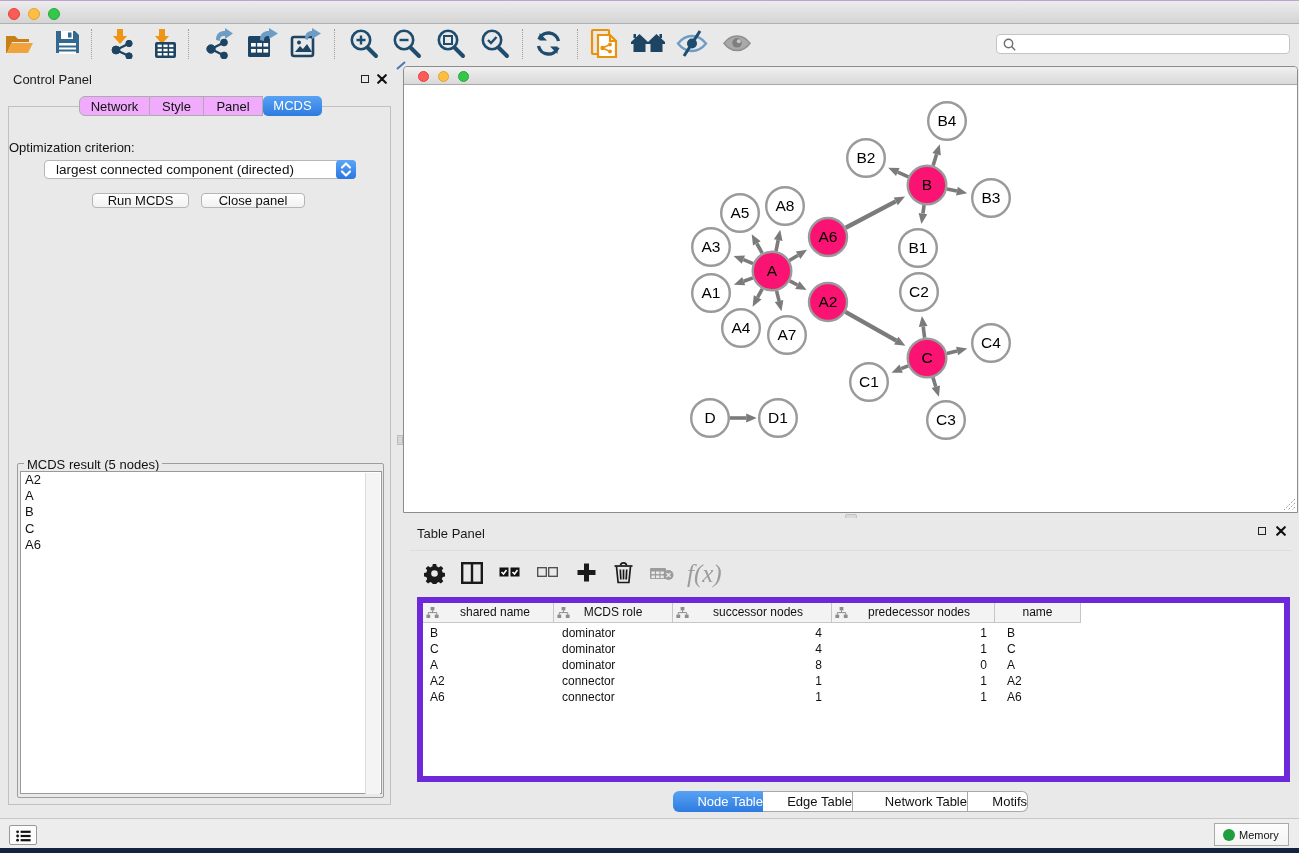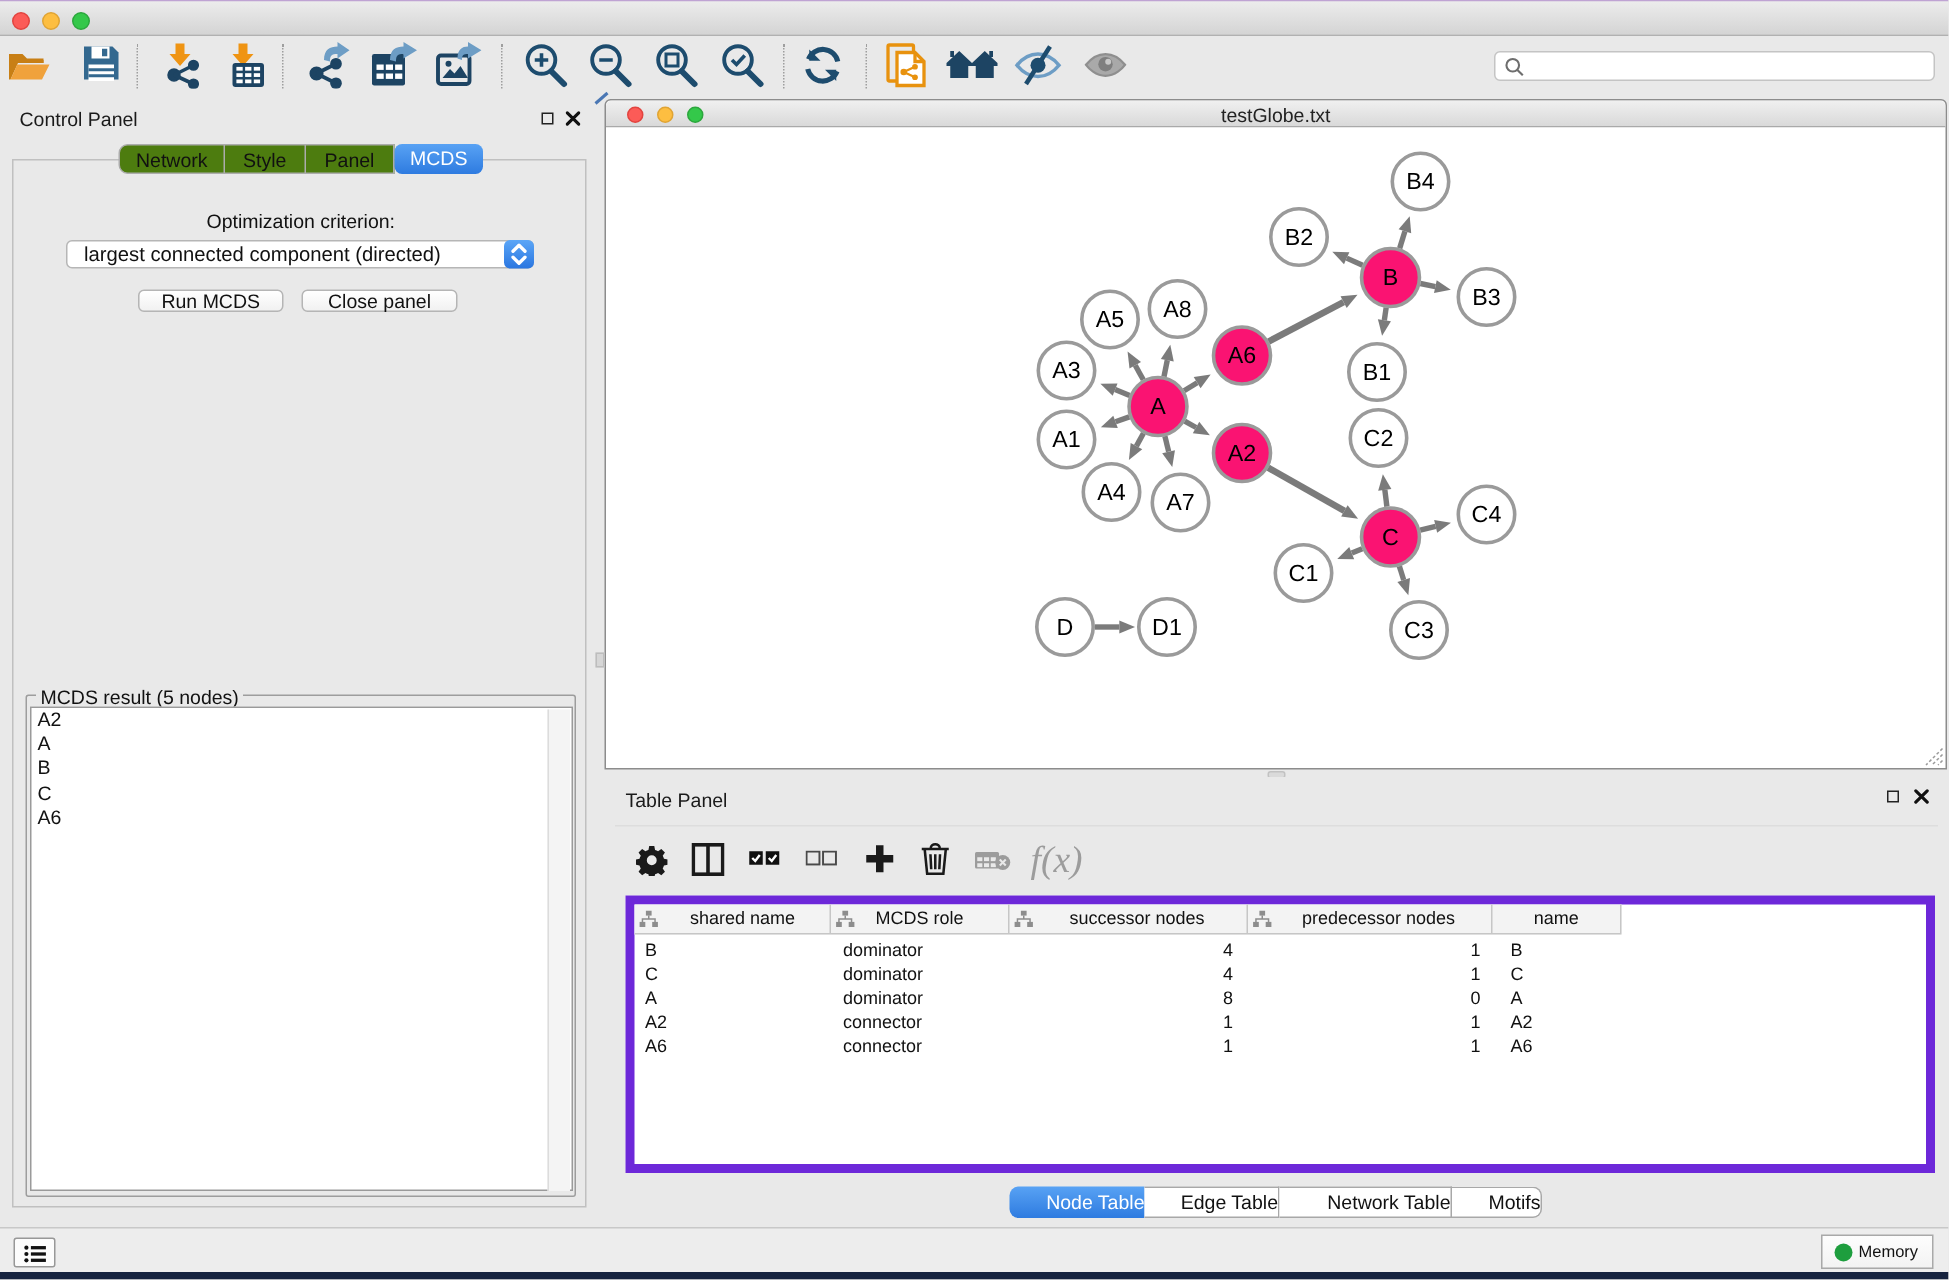--- a/index.html
+++ b/index.html
@@ -13,25 +13,25 @@
 #titlebar .y{left:28px;top:7px;background:#fdbe41;border:1px solid #e0a434}
 #titlebar .g{left:48px;top:7px;background:#34c84a;border:1px solid #2ca73d}
 #toolbar{left:0;top:25px;width:1299px;height:38px;background:#e9e9e9}
 .sep{position:absolute;top:4px;height:30px;width:0;border-left:1px dotted #9e9e9e}
 .ticon{position:absolute;top:3px}
 #searchbox{position:absolute;left:996px;top:9px;width:294px;height:20px;background:#fff;border:1px solid #c4c4c4;border-radius:4px}
 #ctrl{left:0;top:63px;width:397px;height:755px;background:#e9e9e9}
 #ctrl .hdr{position:absolute;left:13px;top:9px;font-size:13px;color:#1a1a1a}
 .boxi{position:absolute;width:8px;height:8px;border:1.2px solid #222}
 #tabs{position:absolute;left:79px;top:33px;height:20px;width:243px;font-size:13px}
-.tab{position:absolute;top:0;height:20px;background:#4d7c0f;border:1px solid #acacac;border-left:none;color:#111;text-align:center;line-height:19px}
+.tab{position:absolute;top:0;height:20px;background:#f0abfc;border:1px solid #acacac;border-left:none;color:#111;text-align:center;line-height:19px}
 .tab.first{border-left:1px solid #acacac;border-radius:6px 0 0 6px}
 .tab.sel{background:linear-gradient(#58a2f4,#2e7be0);color:#fff;border:none;border-radius:5px;line-height:20px}
 #panelbox{position:absolute;left:8px;top:43px;width:383px;height:699px;border:1px solid #c0c0c0}
-#optlabel{position:absolute;left:0;width:383px;top:33px;text-align:center;font-size:13px;color:#111}
+#optlabel{position:absolute;left:0;width:383px;top:33px;font-size:13px;color:#111}
 #dropdown{position:absolute;left:35px;top:53px;width:312px;height:19px;background:#ffffff;border:1px solid #b6b6b6;border-radius:4px;font-size:13.5px;line-height:17px;padding-left:11px;color:#111}
 #ddbtn{position:absolute;right:-1px;top:-1px;width:20px;height:19px;border-radius:4px;background:linear-gradient(#5ba6f7,#2a76e0)}
 .btn{position:absolute;top:86px;height:15px;background:linear-gradient(#ffffff,#f1f1f1);border:1px solid #b5b5b5;border-radius:4px;font-size:13px;text-align:center;color:#111;line-height:14px}
 #fieldset{position:absolute;left:8px;top:356px;width:367px;height:335px;border:1px solid #9d9d9d;border-radius:2px}
 #fieldset .legend{position:absolute;left:6px;top:-7px;background:#e9e9e9;padding:0 3px;font-size:13px;color:#111}
 #mlist{position:absolute;left:2px;top:7px;width:362px;height:323px;background:#fff;border:1px solid #9a9a9a;font-size:13px;color:#111}
 #mlist .it{padding-left:4px;height:16.2px;line-height:16.2px}
 #mscroll{position:absolute;right:1px;top:1px;width:15px;height:321px;background:#f4f4f4;border-left:1px solid #dcdcdc}
 #netwin{left:403px;top:66px;width:895px;height:447px;background:#fff;border:1px solid #8c8c8c;border-radius:4px 4px 0 0}
 #nettb{position:absolute;left:0;top:0;width:893px;height:18px;background:linear-gradient(#f0f0f0,#d9d9d9);border-bottom:1px solid #a9a9a9;border-radius:4px 4px 0 0}
@@ -239,21 +239,20 @@
 </div>
 </div>
 <svg class="abs" style="left:396px;top:61px" width="10" height="9" viewBox="0 0 10 9">
     <path d="M1,8 L9,1" stroke="#4a77b4" stroke-width="2" fill="none"></path>
   </svg>
 <div class="abs" id="netwin">
 <div id="nettb">
       <div class="tl r"></div>
       <div class="tl y"></div>
       <div class="tl g"></div>
-      <div class="title">testGlobe.txt</div>
     </div>
 <svg style="position:absolute;right:1px;bottom:1px" width="13" height="13" viewBox="0 0 13 13">
       <g stroke="#9a9a9a" stroke-width="1" stroke-dasharray="2,1.5" fill="none">
         <path d="M12,1 L1,12 M12,5 L5,12 M12,9 L9,12"></path>
       </g>
     </svg>
 <svg id="graph" width="894" height="427" viewBox="0 0 894 427">
 <line x1="348.9" y1="190.9" x2="339.7" y2="194.2" stroke="#7b7b7b" stroke-width="3.6"></line>
 <polygon points="329.9,197.8 338.2,190.1 341.2,198.3" fill="#7b7b7b"></polygon>
 <line x1="349.1" y1="176.6" x2="339.4" y2="172.7" stroke="#7b7b7b" stroke-width="3.6"></line>

